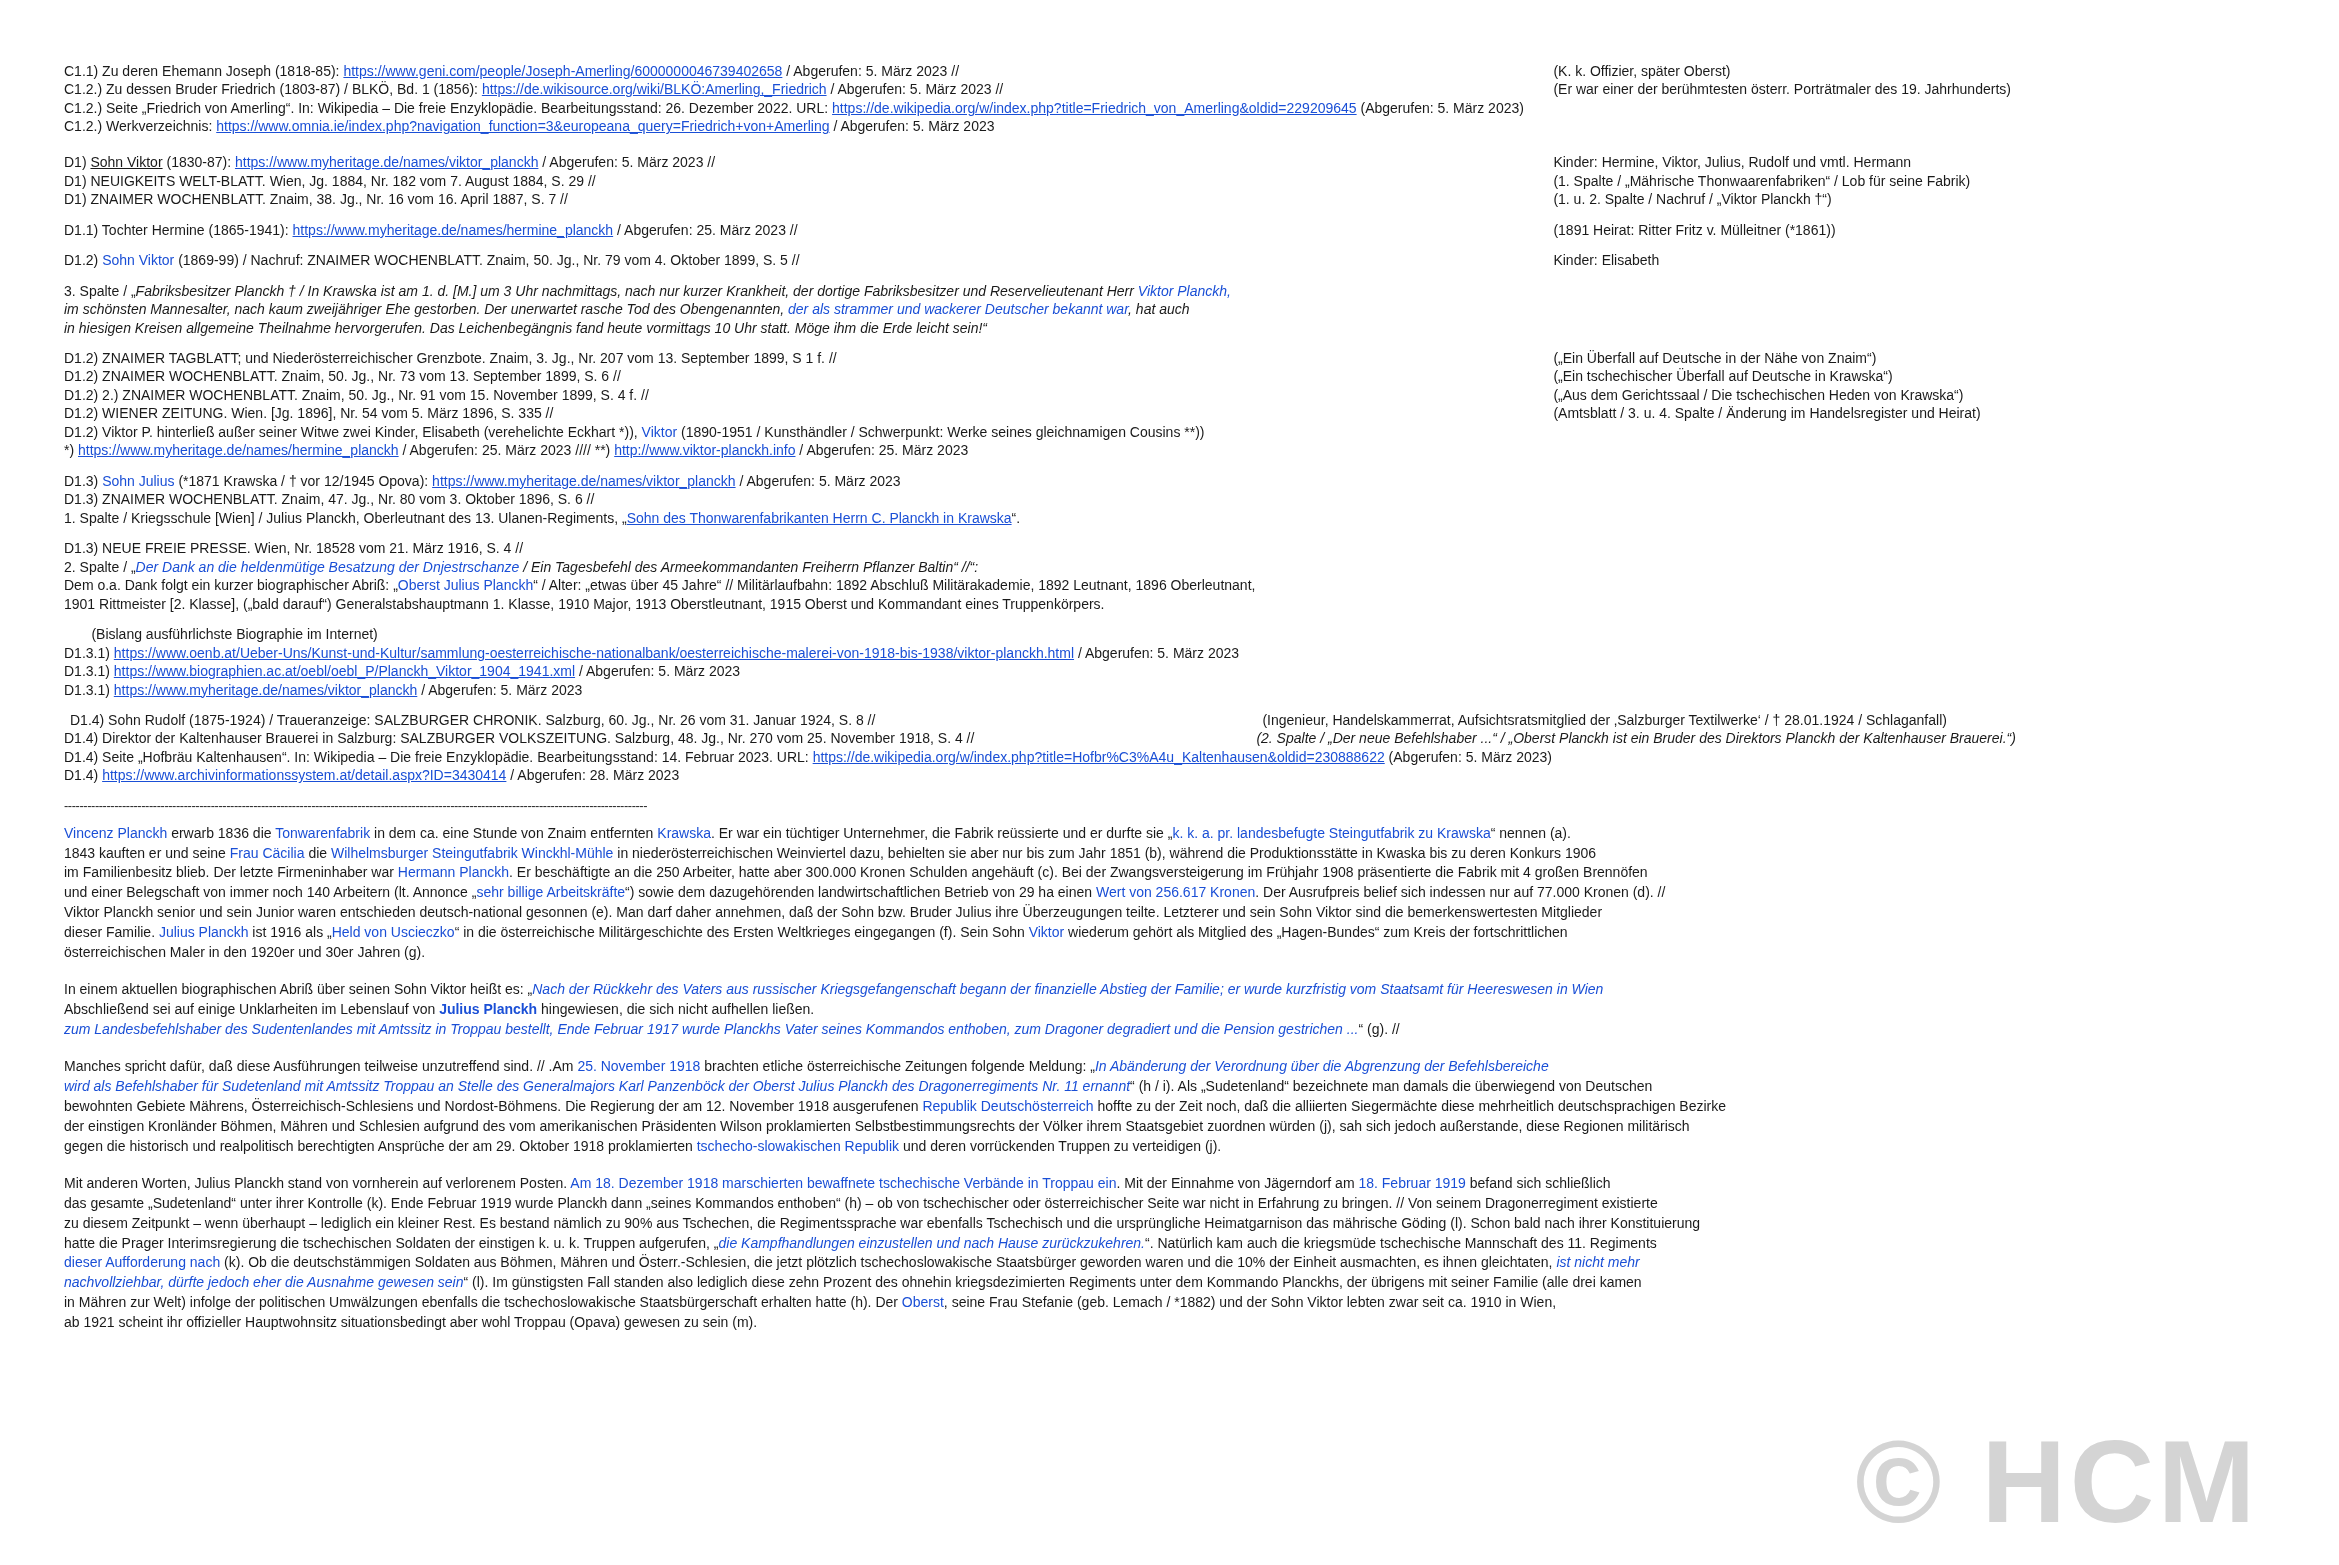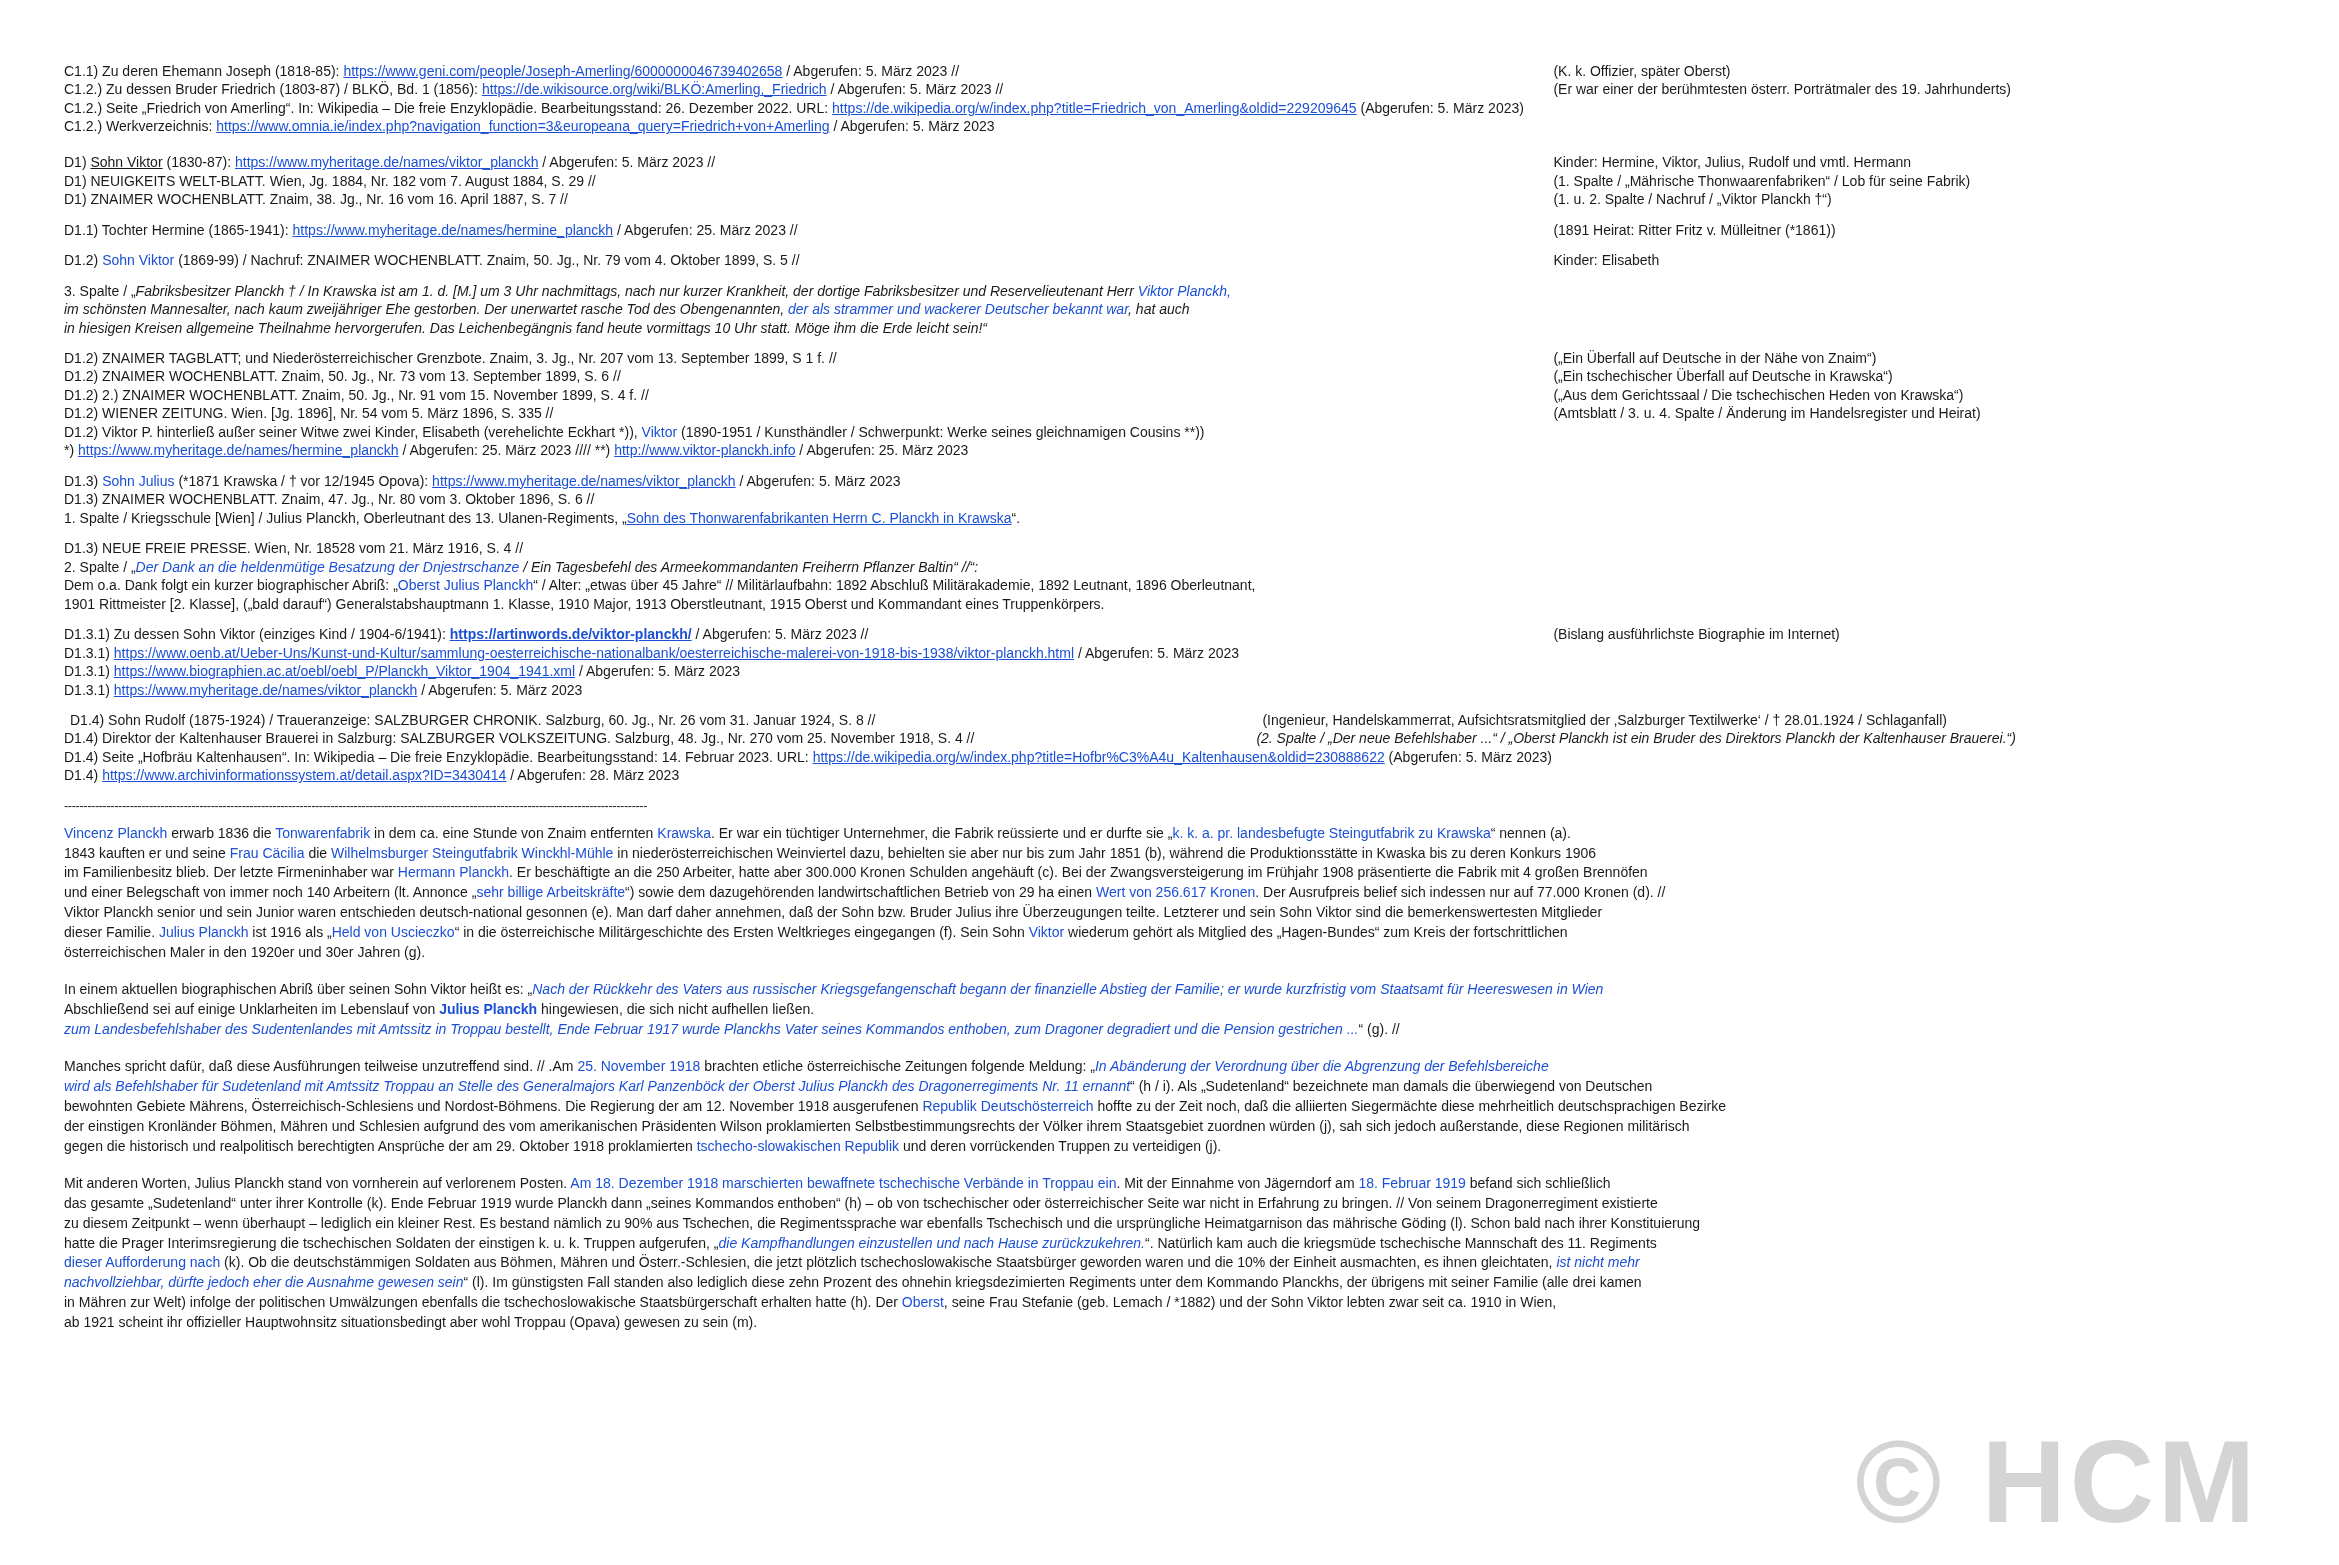--- a/index.html
+++ b/index.html
@@ -198,21 +198,20 @@
     <div class="row">
       <div class="left" style="width:2120px;flex:0 0 2120px;"><span>Dem o.a. Dank folgt ein kurzer biographischer Abriß: „</span><span class="blue">Oberst Julius Planckh</span><span>“ / Alter: „etwas über 45 Jahre“ // Militärlaufbahn: 1892 Abschluß Militärakademie, 1892 Leutnant, 1896 Oberleutnant,</span></div>
     </div>
     <div class="row">
       <div class="left" style="width:2120px;flex:0 0 2120px;">1901 Rittmeister [2. Klasse], („bald darauf“) Generalstabshauptmann 1. Klasse, 1910 Major, 1913 Oberstleutnant, 1915 Oberst und Kommandant eines Truppenkörpers.</div>
     </div>
 
     <div class="gap-sm"></div>
 
     <div class="row">
-      <div class="left"><span>D1.3.1) Zu dessen Sohn Viktor (einziges Kind / 1904-6/1941): </span><span class="lnk lnk-bold">https://artinwords.de/viktor-planckh/</span><span> / Abgerufen: 5. März 2023 //</span></div>
       <div class="right">(Bislang ausführlichste Biographie im Internet)</div>
     </div>
     <div class="row">
       <div class="left" style="width:2120px;flex:0 0 2120px;"><span>D1.3.1) </span><span class="lnk">https://www.oenb.at/Ueber-Uns/Kunst-und-Kultur/sammlung-oesterreichische-nationalbank/oesterreichische-malerei-von-1918-bis-1938/viktor-planckh.html</span><span> / Abgerufen: 5. März 2023</span></div>
     </div>
     <div class="row">
       <div class="left" style="width:2120px;flex:0 0 2120px;"><span>D1.3.1) </span><span class="lnk">https://www.biographien.ac.at/oebl/oebl_P/Planckh_Viktor_1904_1941.xml</span><span> / Abgerufen: 5. März 2023</span></div>
     </div>
     <div class="row">
       <div class="left" style="width:2120px;flex:0 0 2120px;"><span>D1.3.1) </span><span class="lnk">https://www.myheritage.de/names/viktor_planckh</span><span> / Abgerufen: 5. März 2023</span></div>

